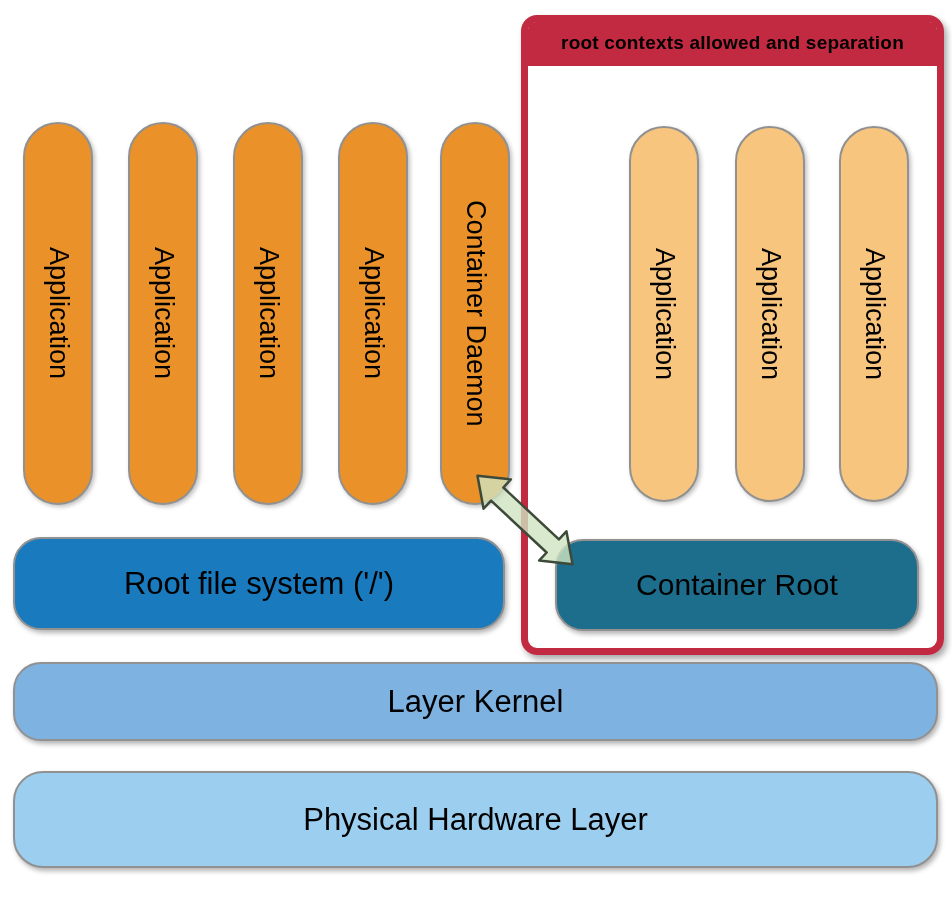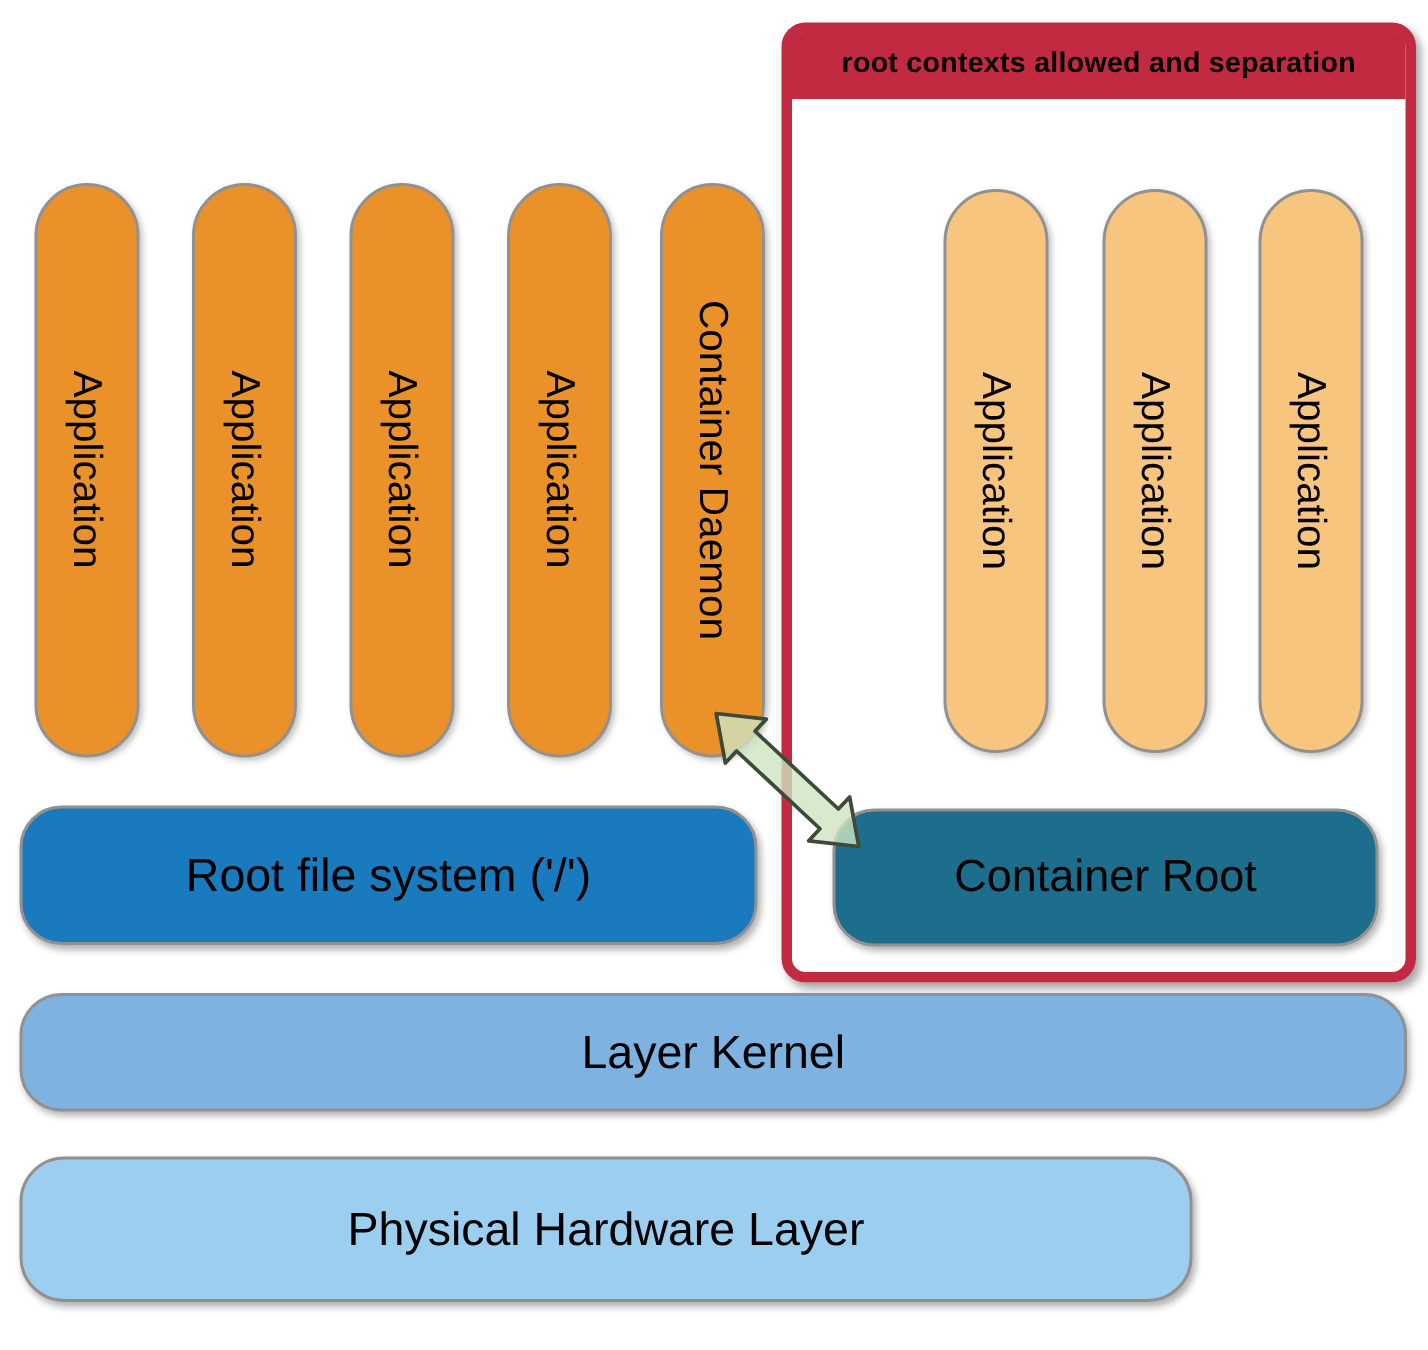--- a/index.html
+++ b/index.html
@@ -47,21 +47,21 @@
     border:2px solid var(--shape_border);
     display:flex;align-items:center;justify-content:center;
     box-shadow:2px 3px 5px rgba(0,0,0,0.3);
     box-sizing:border-box;
     z-index:2;
     color:#000;
   }
   .bar-rootfs{left:13px;top:537px;width:492px;height:93px;background:var(--root_fs);border-radius:28px;font-size:31px;}
   .bar-croot{left:543px;top:539px;width:364px;height:92px;background:var(--container_root);border-radius:28px;font-size:30px;margin-left:12px;}
   .bar-kernel{left:13px;top:662px;width:925px;height:79px;background:var(--kernel);border-radius:28px;font-size:31px;}
-  .bar-hw{left:13px;top:771px;width:782px;height:97px;background:var(--hardware);border-radius:30px;font-size:31px;}
+  .bar-hw{left:13px;top:771px;width:925px;height:97px;background:var(--hardware);border-radius:30px;font-size:31px;}
 
   
   .arrow-svg{position:absolute;left:450px;top:445px;width:150px;height:150px;z-index:5;}
 </style>
 </head>
 <body>
 
 <div class="stage">
 
   <div class="callout">

